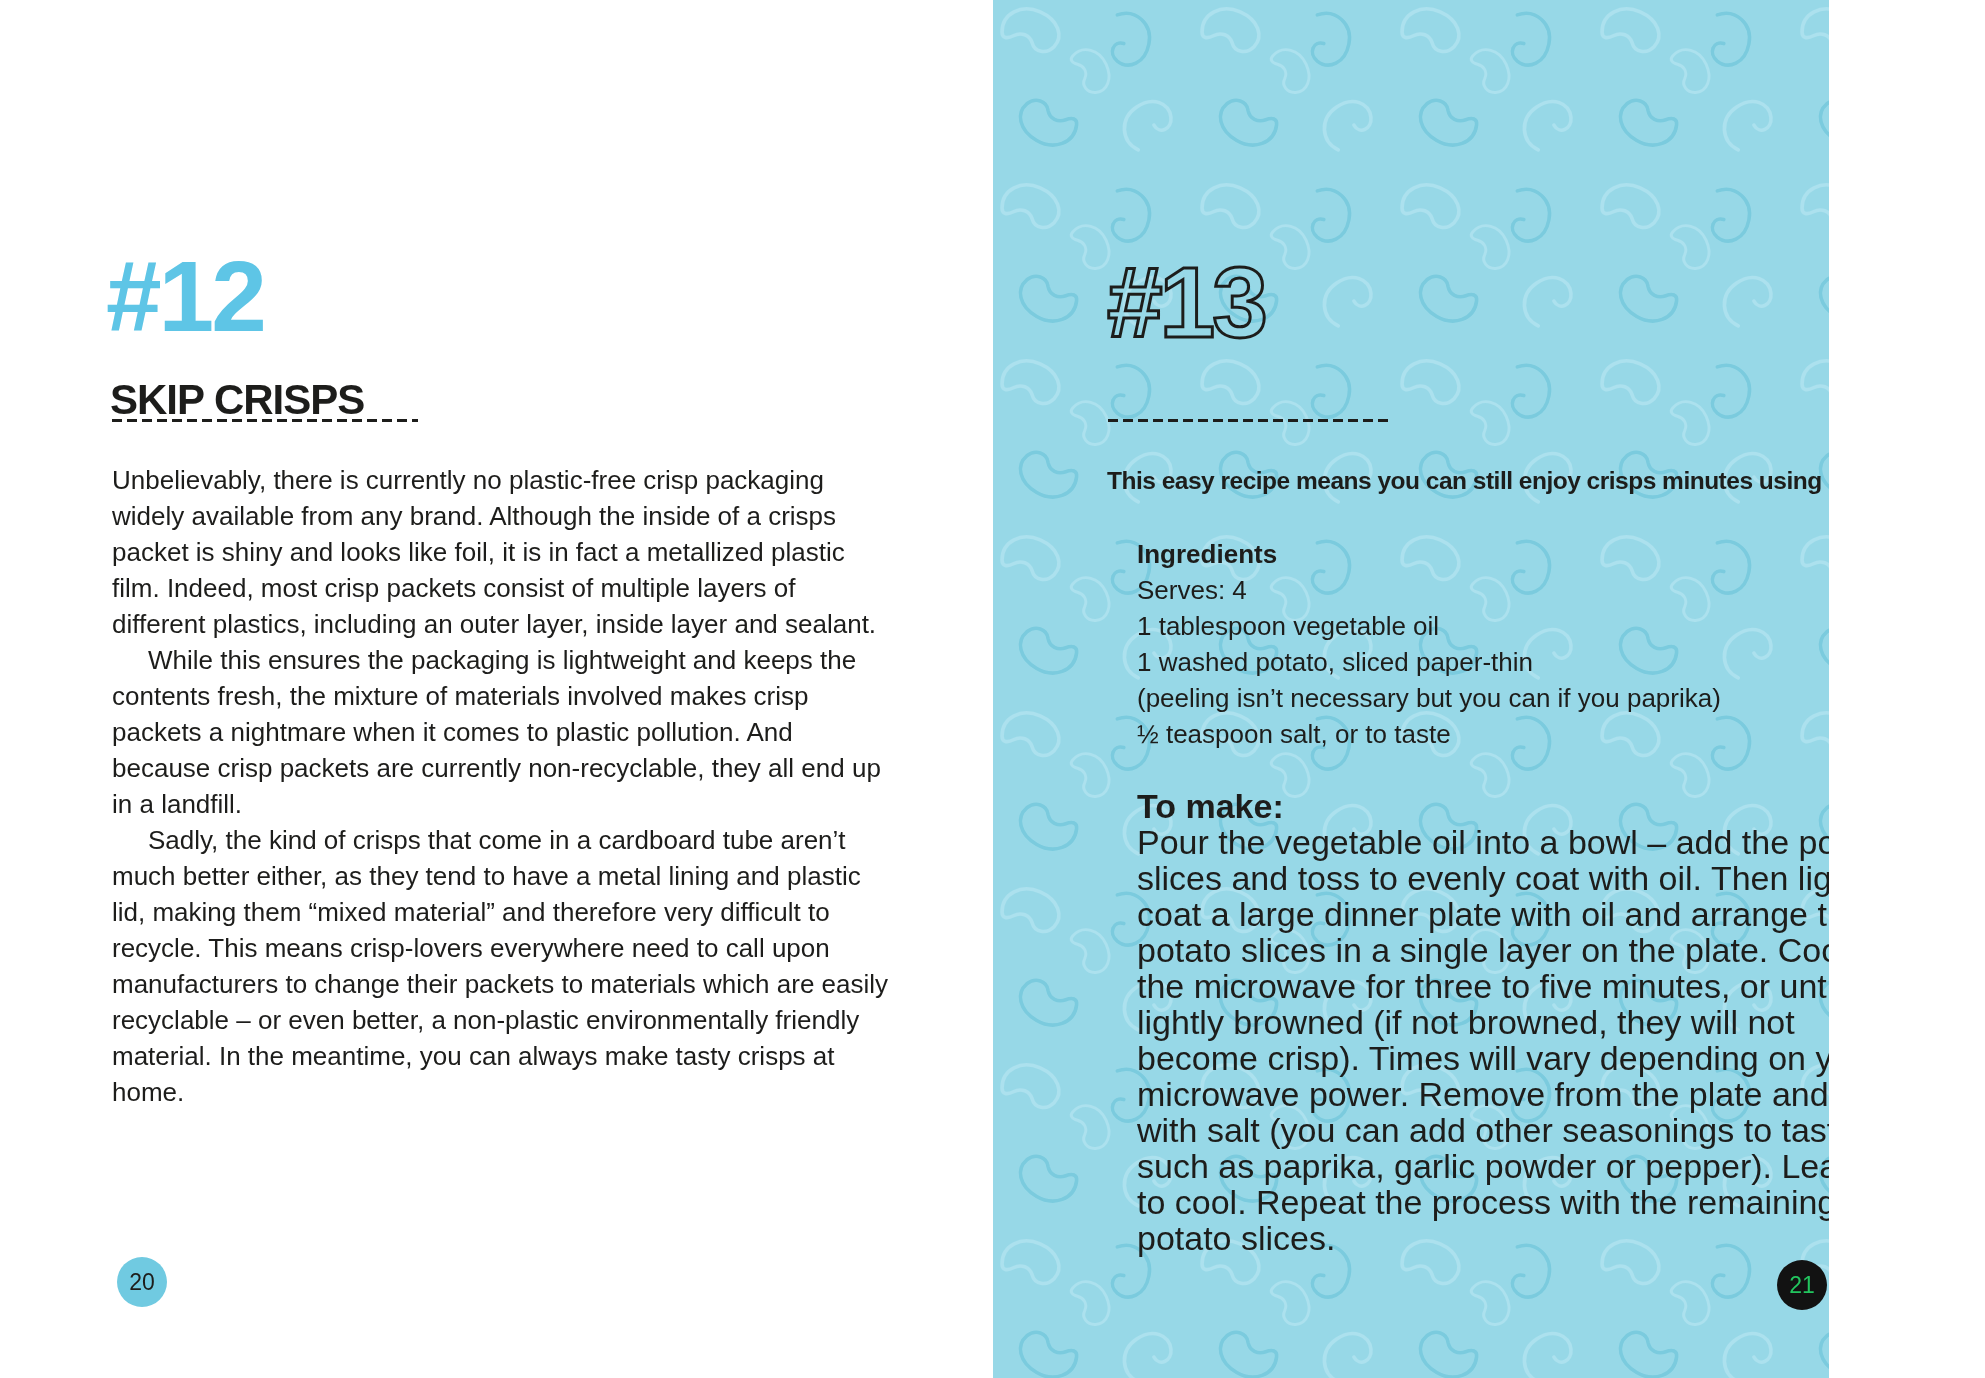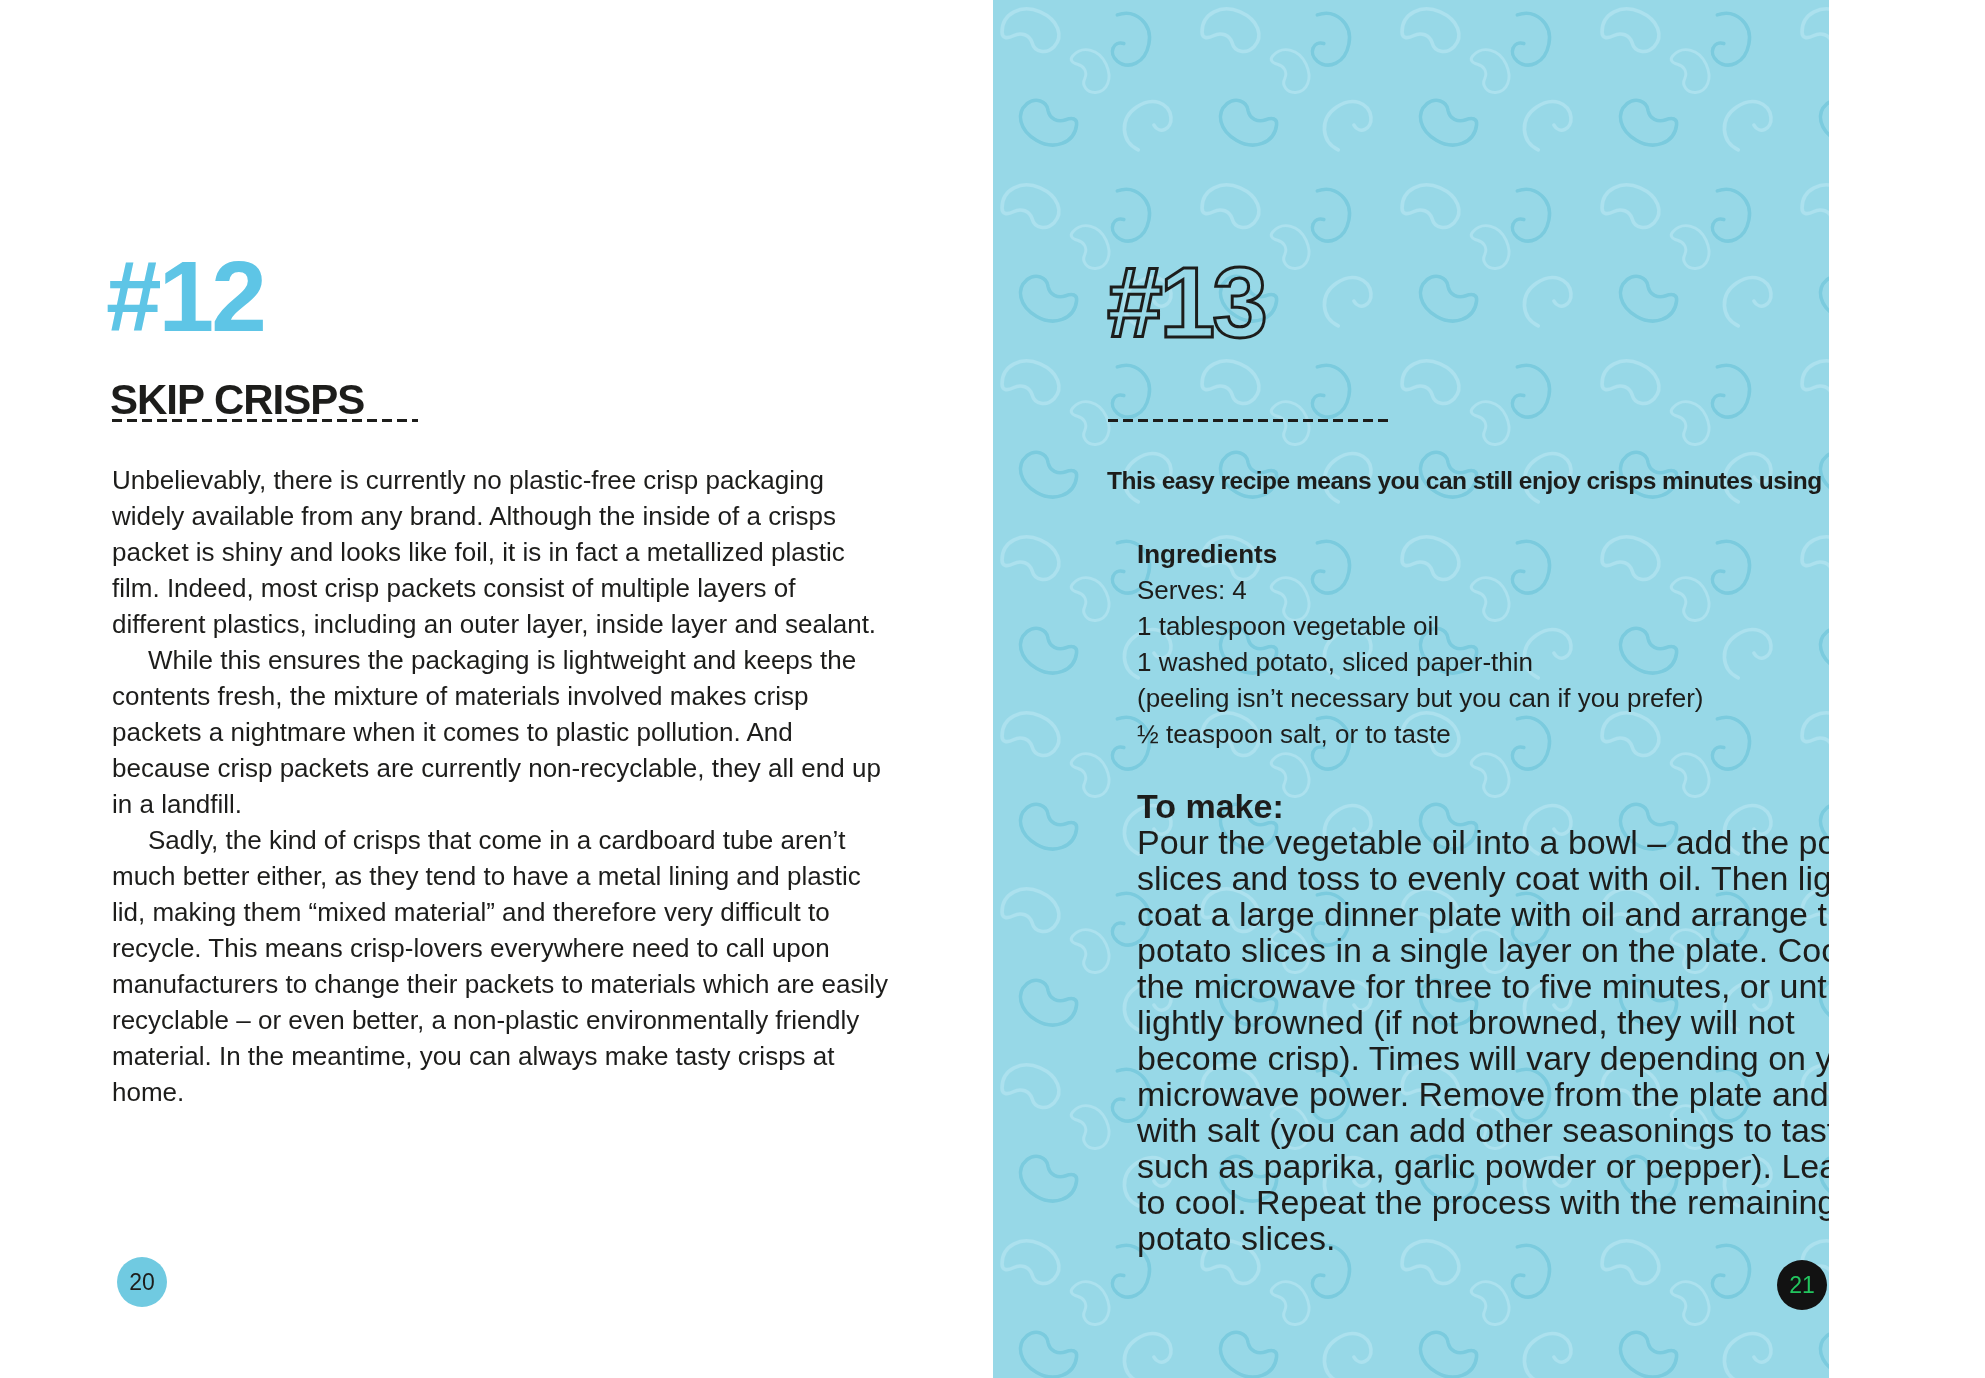--- a/index.html
+++ b/index.html
@@ -123,21 +123,21 @@
       </svg>
       <div class="dashed-rule right"></div>
 
       <div class="intro-line">This easy recipe means you can still enjoy crisps minutes using plastic.</div>
 
       <div class="ingredients-block">
         <div class="block-heading">Ingredients</div>
         <div>Serves: 4</div>
         <div>1 tablespoon vegetable oil</div>
         <div>1 washed potato, sliced paper-thin</div>
-        <div>(peeling isn’t necessary but you can if you prefer)</div>
+        <div>(peeling isn’t necessary but you can if you paprika)</div>
         <div>½ teaspoon salt, or to taste</div>
       </div>
 
       <div class="method-block">
         <div class="block-heading">To make:</div>
         <p>Pour the vegetable oil into a bowl – add the potato slices and toss to evenly coat with oil. Then lightly coat a large dinner plate with oil and arrange the potato slices in a single layer on the plate. Cook in the microwave for three to five minutes, or until lightly browned (if not browned, they will not become crisp). Times will vary depending on your microwave power. Remove from the plate and toss with salt (you can add other seasonings to taste such as paprika, garlic powder or pepper). Leave to cool. Repeat the process with the remaining potato slices.</p>
       </div>
 
       <div class="page-badge right">
         <span>21</span>

